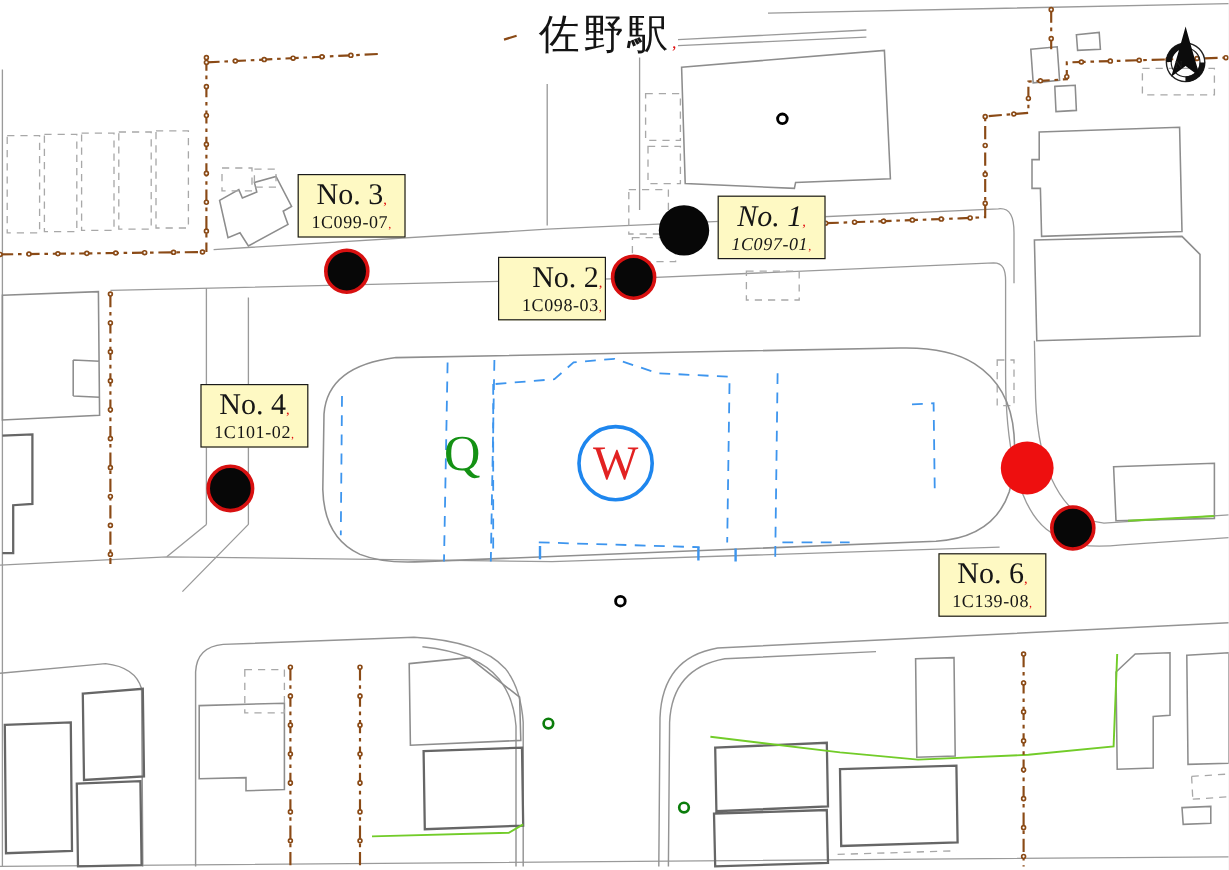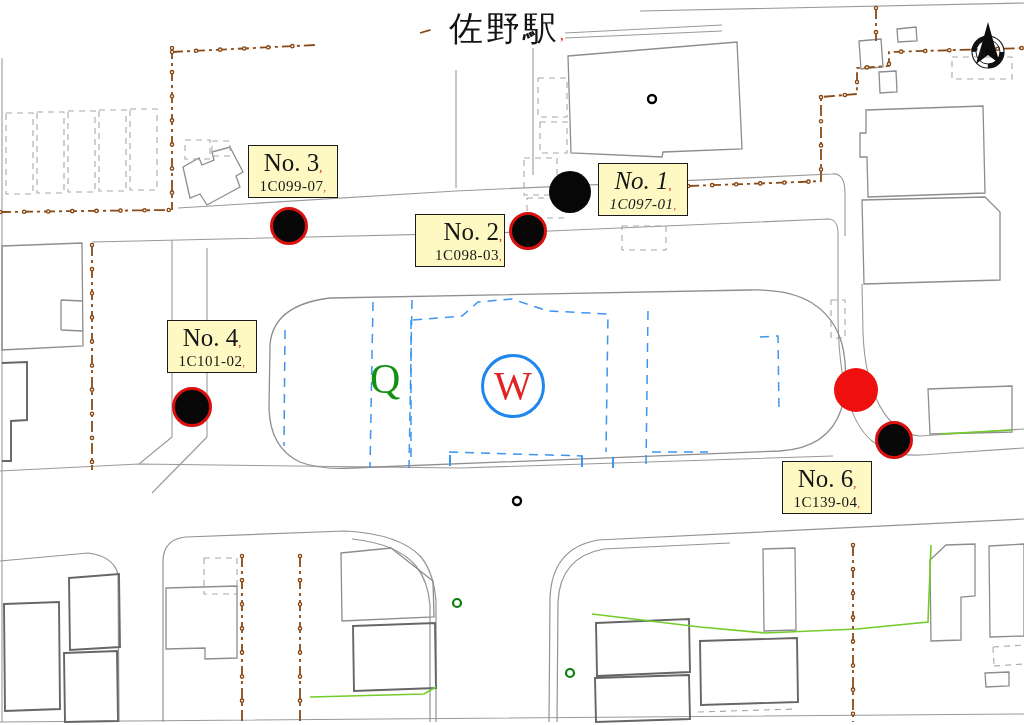--- a/index.html
+++ b/index.html
@@ -172,16 +172,16 @@
   <div class="lbl-box" style="left:248px;top:145px;">
     <div class="lbl-no"><span>No. 3</span><span class="rc">,</span></div>
     <div class="lbl-id"><span>1C099-07</span><span class="rc">,</span></div>
   </div>
   <div class="lbl-box" style="left:142px;top:320px;margin-left:25px;">
     <div class="lbl-no"><span>No. 4</span><span class="rc">,</span></div>
     <div class="lbl-id"><span>1C101-02</span><span class="rc">,</span></div>
   </div>
   <div class="lbl-box" style="left:782px;top:461px;">
     <div class="lbl-no"><span>No. 6</span><span class="rc">,</span></div>
-    <div class="lbl-id"><span>1C139-04</span><span class="rc">,</span></div>
+    <div class="lbl-id"><span>1C139-08</span><span class="rc">,</span></div>
   </div>
 
 </div>
 
 </body></html>

